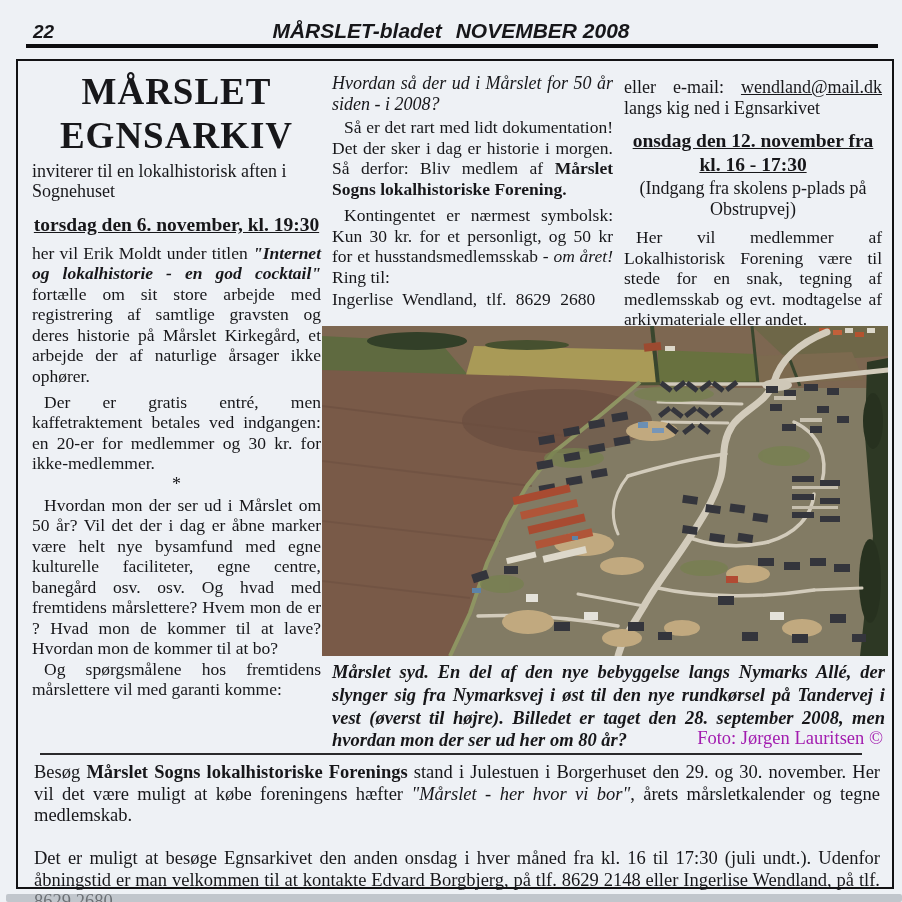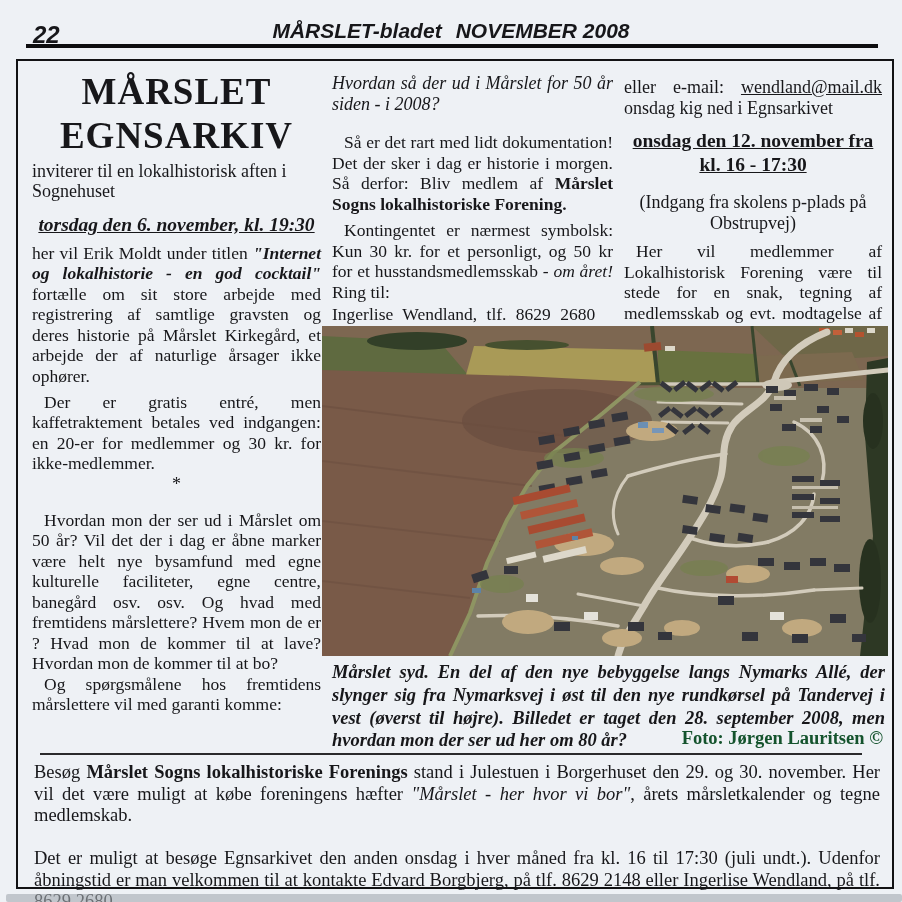--- a/index.html
+++ b/index.html
@@ -2,63 +2,63 @@
 <html lang="da"><head>
 <meta charset="utf-8">
 <style>
   * { margin:0; padding:0; box-sizing:border-box; }
   html,body { width:902px; height:902px; }
   body { background:#e9ecf1; font-family:"Liberation Serif", serif; color:#17171a; }
   .page { position:relative; width:902px; height:902px; background:#eef1f5; overflow:hidden; }
 
   
   .pageno { position:absolute; left:33px; top:21px;
-            font-family:"Liberation Sans", sans-serif; font-style:italic; font-weight:bold; font-size:24px; }
+            font-family:"Liberation Sans", sans-serif; font-style:italic; font-weight:bold; font-size:19px; }
   .htitle { position:absolute; left:0; right:0; top:19px; text-align:center;
             font-family:"Liberation Sans", sans-serif; font-style:italic; font-weight:bold; font-size:21px; }
   .htitle .gap { display:inline-block; width:14px; }
   .hrule { position:absolute; left:26px; top:44px; width:852px; height:4px; background:#0d0d0f; }
 
   
   .box { position:absolute; left:16px; top:59px; width:878px; height:830px;
          border:2.5px solid #121214; background:transparent; }
 
   
   .col { position:absolute; font-size:17.5px; line-height:1.17; }
   .col1 { left:32px;  top:70px;  width:289px; }
   .col2 { left:332px; top:73px;  width:281px; }
   .col3 { left:624px; top:77px;  width:258px; }
 
   .c1-title { text-align:center; font-weight:bold; font-size:37px; line-height:1.18; letter-spacing:1px; }
   .c1-title span { display:block; }
   .c1-sub   { text-align:center; font-weight:bold; font-size:19.5px; line-height:1.05; margin-top:9px; }
   .c1-invite{ text-align:left; font-size:18px; line-height:1.1; margin-top:5px; }
-  .c1-date  { text-align:center; font-weight:bold; font-style:italic; font-size:19.5px;
+  .c1-date  { text-align:center; font-weight:bold; font-size:19.5px;
               text-decoration:underline; margin-top:12px; }
   .body { text-align:justify; margin-top:6px; }
   .body.ind { text-indent:12px; }
   .bi { font-weight:bold; font-style:italic; }
   .ast { text-align:center; margin-top:1px; line-height:1; font-size:18px; }
 
   .c2-lead { font-style:italic; font-size:18px; text-align:justify; line-height:1.18; }
   .contact { margin-top:2px; word-spacing:5px; }
 
   .c3-date { text-align:center; font-weight:bold; font-size:19.5px; line-height:1.25;
              text-decoration:underline; margin-top:10px; }
-  .c3-entrance { text-align:center; font-size:18px; line-height:1.15; margin-top:14px; }
+  .c3-entrance { text-align:center; font-size:18px; line-height:1.15; margin-top:0; }
   .u { text-decoration:underline; white-space:nowrap; }
 
   
   .photo { position:absolute; left:322px; top:326px; width:566px; height:330px; background:#7a5b49; }
   .photo svg { display:block; width:100%; height:100%; }
 
   .caption { position:absolute; left:332px; top:661px; width:553px;
              font-weight:bold; font-style:italic; font-size:18.5px; line-height:1.23; text-align:justify; }
-  .credit  { position:absolute; right:2px; bottom:2px; font-weight:bold; font-style:normal;
-             font-size:18.5px; color:#14532d; }
+  .credit  { position:absolute; right:2px; bottom:2px; font-weight:normal; font-style:normal;
+             font-size:18.5px; color:#a21caf; }
 
   
   .sep { position:absolute; left:40px; top:753px; width:822px; height:2px; background:#2a2a2c; }
   .footer { position:absolute; left:34px; top:762px; width:846px; font-size:18.5px; line-height:1.17; text-align:justify; }
   .footer .fp { margin-top:21px; }
   .footer .first { margin-top:0; }
   .footer .ind { text-indent:24px; }
 
   .scanband { position:absolute; left:6px; top:894px; width:896px; height:8px;
               background:#a4aab1; opacity:.6; border-radius:2px; }
@@ -79,33 +79,33 @@
   <div class="col col1">
     <div class="c1-title">
       <span>MÅRSLET</span>
       <span>EGNSARKIV</span>
     </div>
     <div class="c1-invite">inviterer til en lokalhistorisk aften i Sognehuset</div>
     <div class="c1-date">torsdag den 6. november, kl. 19:30</div>
     <p class="body"><span>her vil Erik Moldt under titlen </span><span class="bi">"Internet og lokalhistorie - en god cocktail"</span><span> fortælle om sit store arbejde med registrering af samtlige gravsten og deres historie på Mårslet Kirkegård, et arbejde der af naturlige årsager ikke ophører.</span></p>
     <p class="body ind">Der er gratis entré, men kaffetraktement betales ved indgangen: en 20-er for medlemmer og 30 kr. for ikke-medlemmer.</p>
     <div class="ast">*</div>
-    <p class="body ind" style="margin-top:17px">Hvordan mon der ser ud i Mårslet om 50 år? Vil det der i dag er åbne marker være helt nye bysamfund med egne kulturelle faciliteter, egne centre, banegård osv. osv. Og hvad med fremtidens mårslettere? Hvem mon de er ? Hvad mon de kommer til at lave? Hvordan mon de kommer til at bo?</p>
+    <p class="body ind" style="margin-top:2px">Hvordan mon der ser ud i Mårslet om 50 år? Vil det der i dag er åbne marker være helt nye bysamfund med egne kulturelle faciliteter, egne centre, banegård osv. osv. Og hvad med fremtidens mårslettere? Hvem mon de er ? Hvad mon de kommer til at lave? Hvordan mon de kommer til at bo?</p>
     <p class="body ind" style="margin-top:0">Og spørgsmålene hos fremtidens mårslettere vil med garanti komme:</p>
   </div>
 
   <div class="col col2">
     <div class="c2-lead">Hvordan så der ud i Mårslet for 50 år siden - i 2008?</div>
-    <p class="body ind" style="margin-top:17px"><span>Så er det rart med lidt dokumentation! Det der sker i dag er historie i morgen. Så derfor: Bliv medlem af </span><b>Mårslet Sogns lokalhistoriske Forening.</b></p>
+    <p class="body ind" style="margin-top:2px"><span>Så er det rart med lidt dokumentation! Det der sker i dag er historie i morgen. Så derfor: Bliv medlem af </span><b>Mårslet Sogns lokalhistoriske Forening.</b></p>
     <p class="body ind" style="margin-top:6px"><span>Kontingentet er nærmest symbolsk: Kun 30 kr. for et personligt, og 50 kr for et husstandsmedlemsskab - </span><i>om året!</i><span> Ring til:</span></p>
     <p class="body contact">Ingerlise Wendland, tlf. 8629 2680</p>
   </div>
 
   <div class="col col3">
-    <p class="body first" style="margin-top:0; font-size:18px;"><span>eller e-mail: </span><span class="u">wendland@mail.dk</span><span> onsdag kig ned i Egnsarkivet</span></p>
+    <p class="body first" style="margin-top:0; font-size:18px;"><span>eller e-mail: </span><span class="u">wendland@mail.dk</span><span> langs kig ned i Egnsarkivet</span></p>
     <div class="c3-date">onsdag den 12. november fra kl. 16 - 17:30</div>
     <div class="c3-entrance">(Indgang fra skolens p-plads på Obstrupvej)</div>
     <p class="body ind" style="margin-top:8px">Her vil medlemmer af Lokalhistorisk Forening være til stede for en snak, tegning af medlemsskab og evt. modtagelse af arkivmateriale eller andet.</p>
   </div>
 
   <div class="photo">
     <svg viewBox="0 0 566 330" preserveAspectRatio="none">
 
       <rect width="566" height="330" fill="#827b64"></rect>
 

